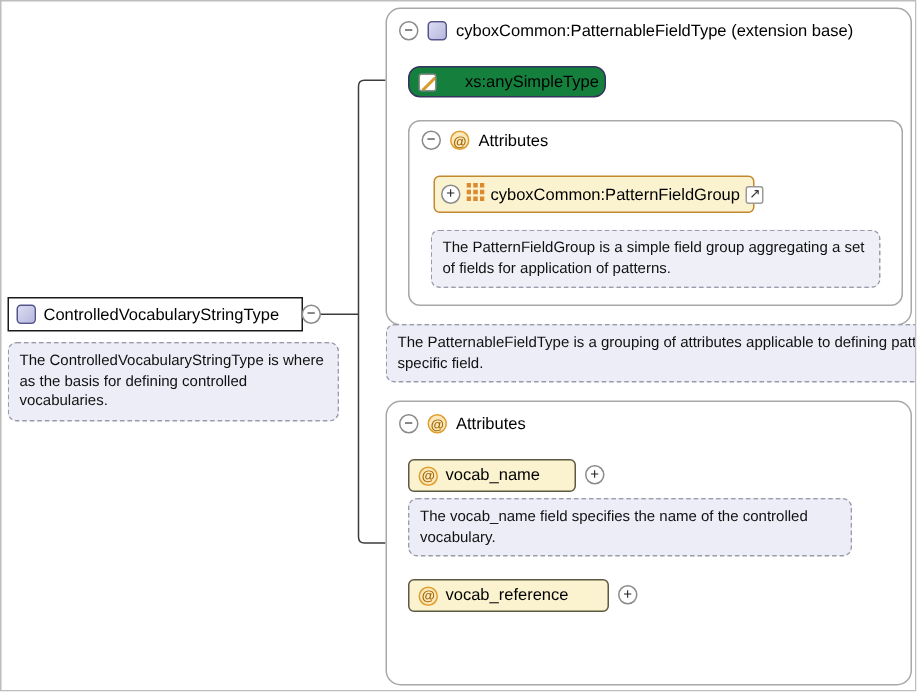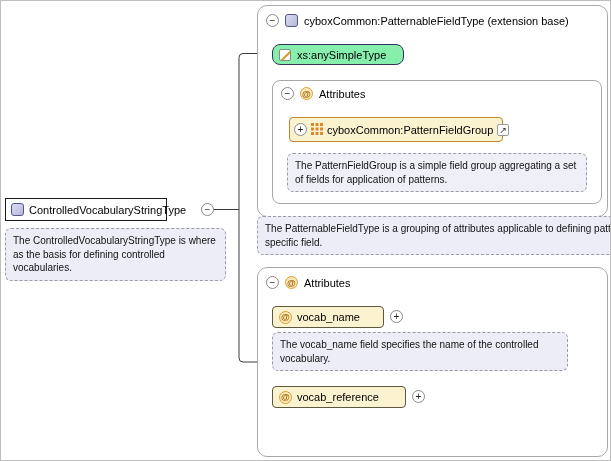--- a/index.html
+++ b/index.html
@@ -26,28 +26,28 @@
            font-size:9px;display:flex;align-items:center;justify-content:center;box-sizing:border-box;
            margin-left:auto;flex:0 0 auto;cursor:pointer;}
 
   .doc{position:absolute;background:#EDEDF8;border:1px dashed #9a9aa8;border-radius:6px;
        font-size:10px;line-height:1.35;color:#111;padding:5px 7px;box-sizing:border-box;z-index:2;}
 
   .container{position:absolute;background:#fff;border:1px solid #a8a8a8;border-radius:10px;box-sizing:border-box;z-index:1;}
   .container-header{position:absolute;left:8px;top:8px;display:flex;align-items:center;gap:6px;}
   .attr-header{position:absolute;left:8px;top:6px;display:flex;align-items:center;gap:6px;}
 
-  #main-type-box{position:absolute;left:4px;top:197px;width:162px;height:23px;background:#fff;border:1px solid #1a1a1a;
+  #main-type-box{position:absolute;left:4px;top:197px;width:197px;height:23px;background:#fff;border:1px solid #1a1a1a;
        display:flex;align-items:center;gap:5px;padding:0 5px;box-sizing:border-box;z-index:2;cursor:pointer;}
   #main-type-toggle{position:absolute;left:200px;top:202px;}
   #main-type-doc{left:4px;top:227px;width:221px;min-height:48px;}
 
   #ext-container{left:256px;top:4px;width:351px;height:212px;}
-  #base-type-box{position:absolute;left:14px;top:38px;width:132px;height:21px;background:#86efac;border:1px solid #33335E;
-       border-radius:8px;display:flex;align-items:center;gap:6px;padding:0 6px;box-sizing:border-box;cursor:pointer;}
+  #base-type-box{position:absolute;left:14px;top:38px;width:132px;height:21px;background:#15803d;border:1px solid #33335E;
+       border-radius:8px;display:flex;align-items:center;gap:19px;padding:0 6px;box-sizing:border-box;cursor:pointer;}
   #ext-attrs-section{position:absolute;left:14px;top:74px;width:330px;height:124px;background:#fff;
        border:1px solid #a8a8a8;border-radius:8px;box-sizing:border-box;}
   #group-box{position:absolute;left:16px;top:36px;width:214px;height:25px;background:#FBF2CF;border:1.5px solid #C3872F;
        border-radius:4px;display:flex;align-items:center;gap:4px;padding:0 4px;box-sizing:border-box;cursor:pointer;}
   #group-doc{left:14px;top:72px;width:300px;min-height:36px;background:#EFEFF8;position:absolute;}
   #ext-doc{left:256px;top:215px;width:418px;min-height:36px;}
 
   #attrs-container{left:256px;top:266px;width:351px;height:190px;}
   .attr-box{position:absolute;background:#FBF2CF;border:1px solid #5d5840;border-radius:4px;height:22px;
        display:flex;align-items:center;gap:5px;padding:0 6px;box-sizing:border-box;cursor:pointer;}

